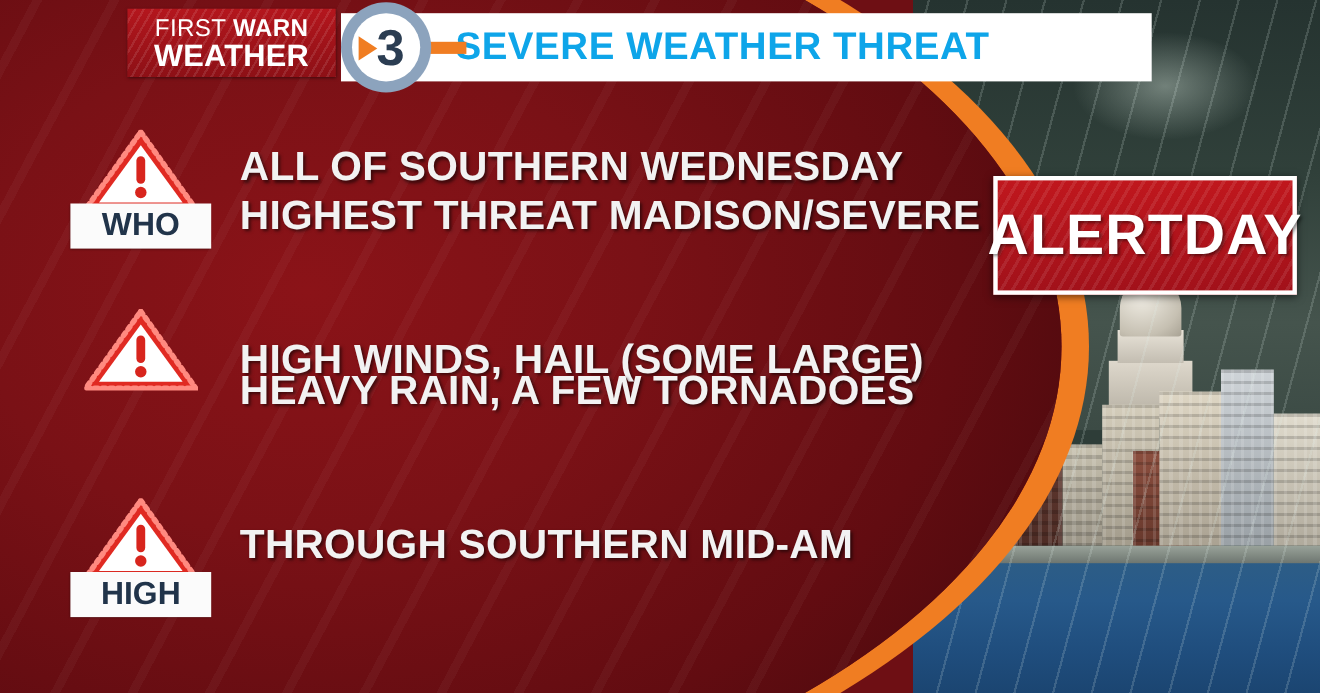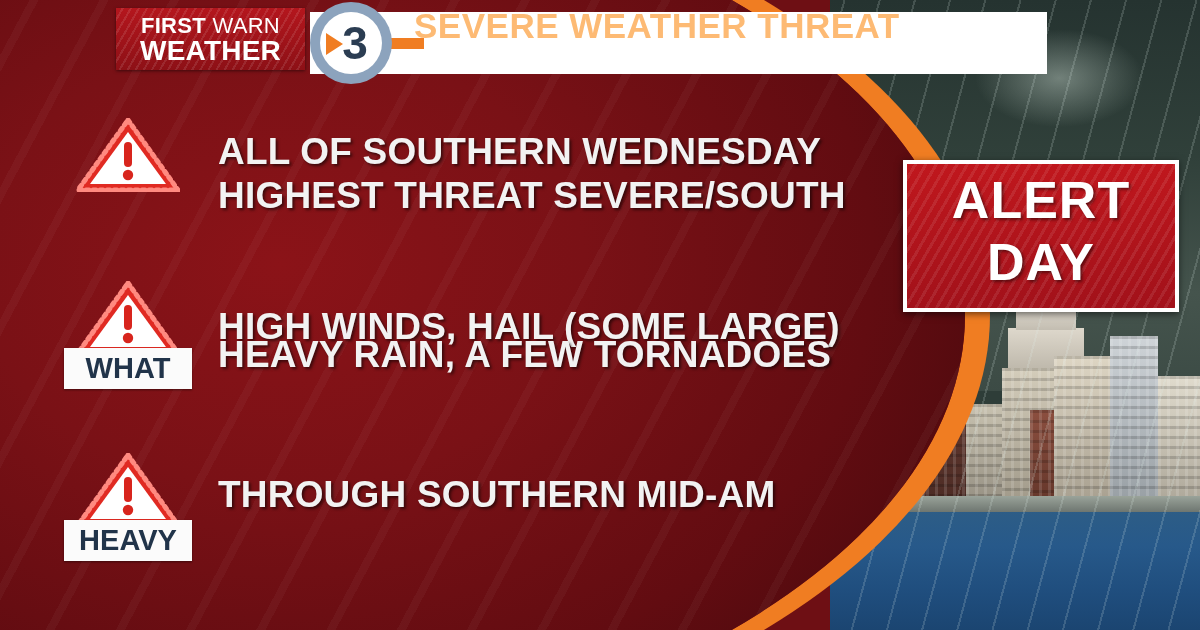--- a/index.html
+++ b/index.html
@@ -99,36 +99,36 @@
   }
   .redpanel { z-index:2; }
 
   
   .hdrwrap { position:absolute; left:0; top:0; width:1200px; height:84px; z-index:6; }
   .whitebar {
     position:absolute; left:310px; top:12px; width:737px; height:62px;
     background:#ffffff;
   }
   .hdr-title {
-    position:absolute; left:414px; top:2px;
+    position:absolute; left:414px; top:19px;
     font-size:35px; font-weight:bold; letter-spacing:.5px;
-    color:#fdba74; line-height:48px; white-space:nowrap;
+    color:#0ea5e9; line-height:48px; white-space:nowrap;
   }
   .fww {
     position:absolute; left:116px; top:8px; width:189px; height:62px;
     background:#a3131a;
     background-image:
       repeating-linear-gradient(120deg, rgba(255,255,255,0.00) 0 5px, rgba(255,255,255,0.10) 5px 7px),
       linear-gradient(180deg,#b4161d,#8d1016);
     display:flex; flex-direction:column; justify-content:center; align-items:center;
     box-shadow:0 1px 3px rgba(0,0,0,.5);
   }
   .fww .l1 { color:#fff; font-size:22px; line-height:22px; letter-spacing:.3px; white-space:nowrap;}
-  .fww .l1 .light { font-weight:700; }
-  .fww .l1 .bold  { font-weight:normal; }
+  .fww .l1 .light { font-weight:400; }
+  .fww .l1 .bold  { font-weight:bold; }
   .fww .l2 { color:#fff; font-size:28px; font-weight:bold; line-height:27px; letter-spacing:.2px; }
 
   .logo3 {
     position:absolute; left:310px; top:2px; width:82px; height:82px;
     border-radius:50%; background:#8ca3bd;
     display:flex; align-items:center; justify-content:center; z-index:7;
   }
   .logo3 .inner {
     width:62px; height:62px; border-radius:50%; background:#fff;
     position:relative; display:flex; align-items:center; justify-content:center;
@@ -166,28 +166,28 @@
   .txt {
     position:absolute; left:218px;
     color:#f2f2f2; font-weight:bold;
     font-size:37px; line-height:44px; letter-spacing:.2px;
     text-shadow:2px 2px 3px rgba(0,0,0,.55);
     white-space:nowrap;
   }
 
   
   .alert {
-    position:absolute; left:903px; top:160px; width:276px; height:152px; z-index:8;
+    position:absolute; left:903px; top:160px; width:276px; height:108px; z-index:8;
     background:#b8151b;
     background-image:
       repeating-linear-gradient(120deg, rgba(255,255,255,0.00) 0 6px, rgba(255,255,255,0.085) 6px 9px),
       linear-gradient(180deg,#c0171d,#a2111a);
     border:4px solid #fff;
     box-shadow:0 2px 7px rgba(0,0,0,.55);
-    display:flex; flex-direction:column; align-items:center; justify-content:center;
+    display:flex; flex-direction:row; align-items:center; justify-content:center;
   }
   .alert .a1 { color:#fff; font-size:52px; font-weight:bold; line-height:52px; letter-spacing:1px;
                text-shadow:2px 2px 3px rgba(0,0,0,.45); }
   .alert .a2 { color:#fff; font-size:52px; font-weight:bold; line-height:72px; letter-spacing:1px;
                text-shadow:2px 2px 3px rgba(0,0,0,.45); }
 </style>
 </head>
 <body>
 
 <div class="stage">
@@ -262,54 +262,54 @@
     <div class="icon-col" style="left:64px; top:0;">
       <div class="tri">
         <svg width="104" height="74" viewBox="0 0 104 74">
           <polygon points="52,2 102,72 2,72" fill="#e02a22"></polygon>
           <polygon points="52,2 102,72 2,72" fill="none" stroke="#ff8a80" stroke-width="5" stroke-dasharray="3 4" stroke-linecap="round"></polygon>
           <polygon points="52,14 90,66 14,66" fill="#ffffff"></polygon>
           <rect x="48" y="24" width="8" height="25" rx="4" fill="#d8251d"></rect>
           <circle cx="52" cy="57" r="5.2" fill="#d8251d"></circle>
         </svg>
       </div>
+      <div class="chip">WHO</div>
     </div>
     <div class="txt" style="top:12px;">ALL OF SOUTHERN WEDNESDAY</div>
-    <div class="txt" style="top:56px;">HIGHEST THREAT SEVERE/SOUTH</div>
+    <div class="txt" style="top:56px;">HIGHEST THREAT MADISON/SEVERE</div>
   </div>
 
   <div class="row" style="left:0; top:281px;">
     <div class="icon-col" style="left:64px; top:0;">
       <div class="tri">
         <svg width="104" height="74" viewBox="0 0 104 74">
           <polygon points="52,2 102,72 2,72" fill="#e02a22"></polygon>
           <polygon points="52,2 102,72 2,72" fill="none" stroke="#ff8a80" stroke-width="5" stroke-dasharray="3 4" stroke-linecap="round"></polygon>
           <polygon points="52,14 90,66 14,66" fill="#ffffff"></polygon>
           <rect x="48" y="24" width="8" height="25" rx="4" fill="#d8251d"></rect>
           <circle cx="52" cy="57" r="5.2" fill="#d8251d"></circle>
         </svg>
       </div>
-      <div class="chip">WHAT</div>
     </div>
     <div class="txt" style="top:24px;">HIGH WINDS, HAIL (SOME LARGE)</div>
     <div class="txt" style="top:52px;">HEAVY RAIN, A FEW TORNADOES</div>
   </div>
 
   <div class="row" style="left:0; top:453px;">
     <div class="icon-col" style="left:64px; top:0;">
       <div class="tri">
         <svg width="104" height="74" viewBox="0 0 104 74">
           <polygon points="52,2 102,72 2,72" fill="#e02a22"></polygon>
           <polygon points="52,2 102,72 2,72" fill="none" stroke="#ff8a80" stroke-width="5" stroke-dasharray="3 4" stroke-linecap="round"></polygon>
           <polygon points="52,14 90,66 14,66" fill="#ffffff"></polygon>
           <rect x="48" y="24" width="8" height="25" rx="4" fill="#d8251d"></rect>
           <circle cx="52" cy="57" r="5.2" fill="#d8251d"></circle>
         </svg>
       </div>
-      <div class="chip">HEAVY</div>
+      <div class="chip">HIGH</div>
     </div>
     <div class="txt" style="top:20px;">THROUGH SOUTHERN MID-AM</div>
   </div>
 
   <div class="alert">
     <div class="a1">ALERT</div>
     <div class="a2">DAY</div>
   </div>
 
 </div>

